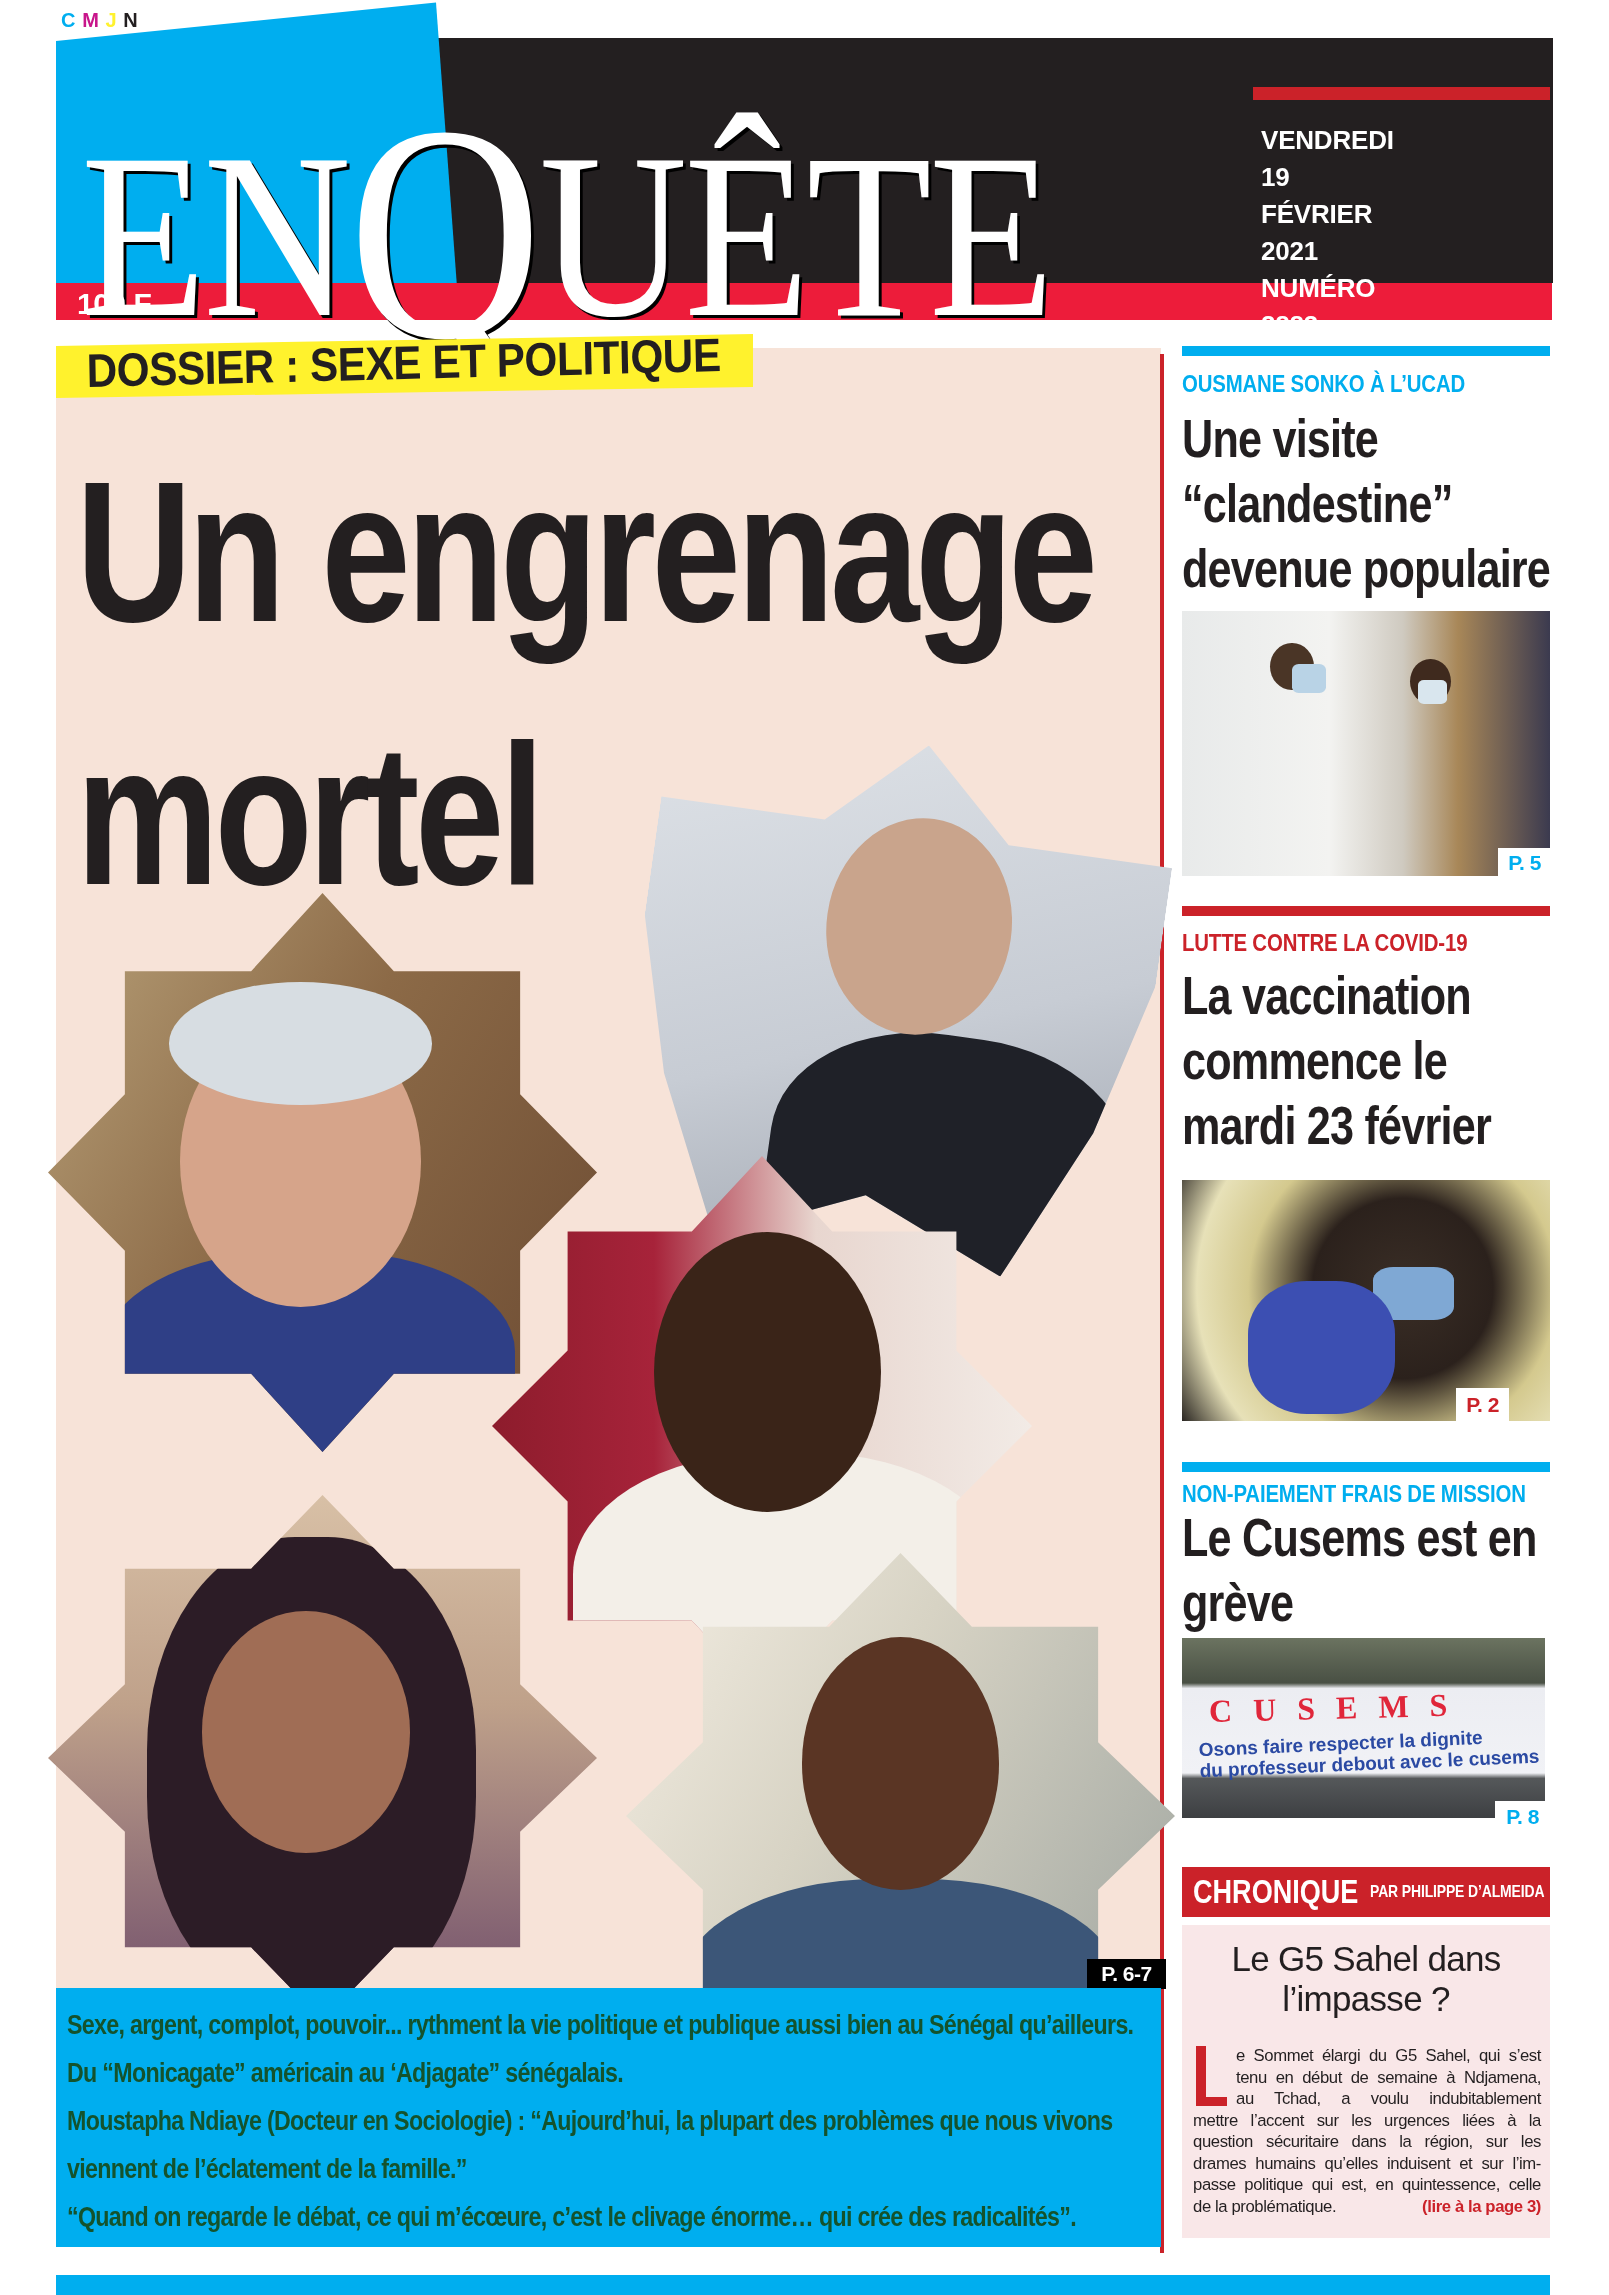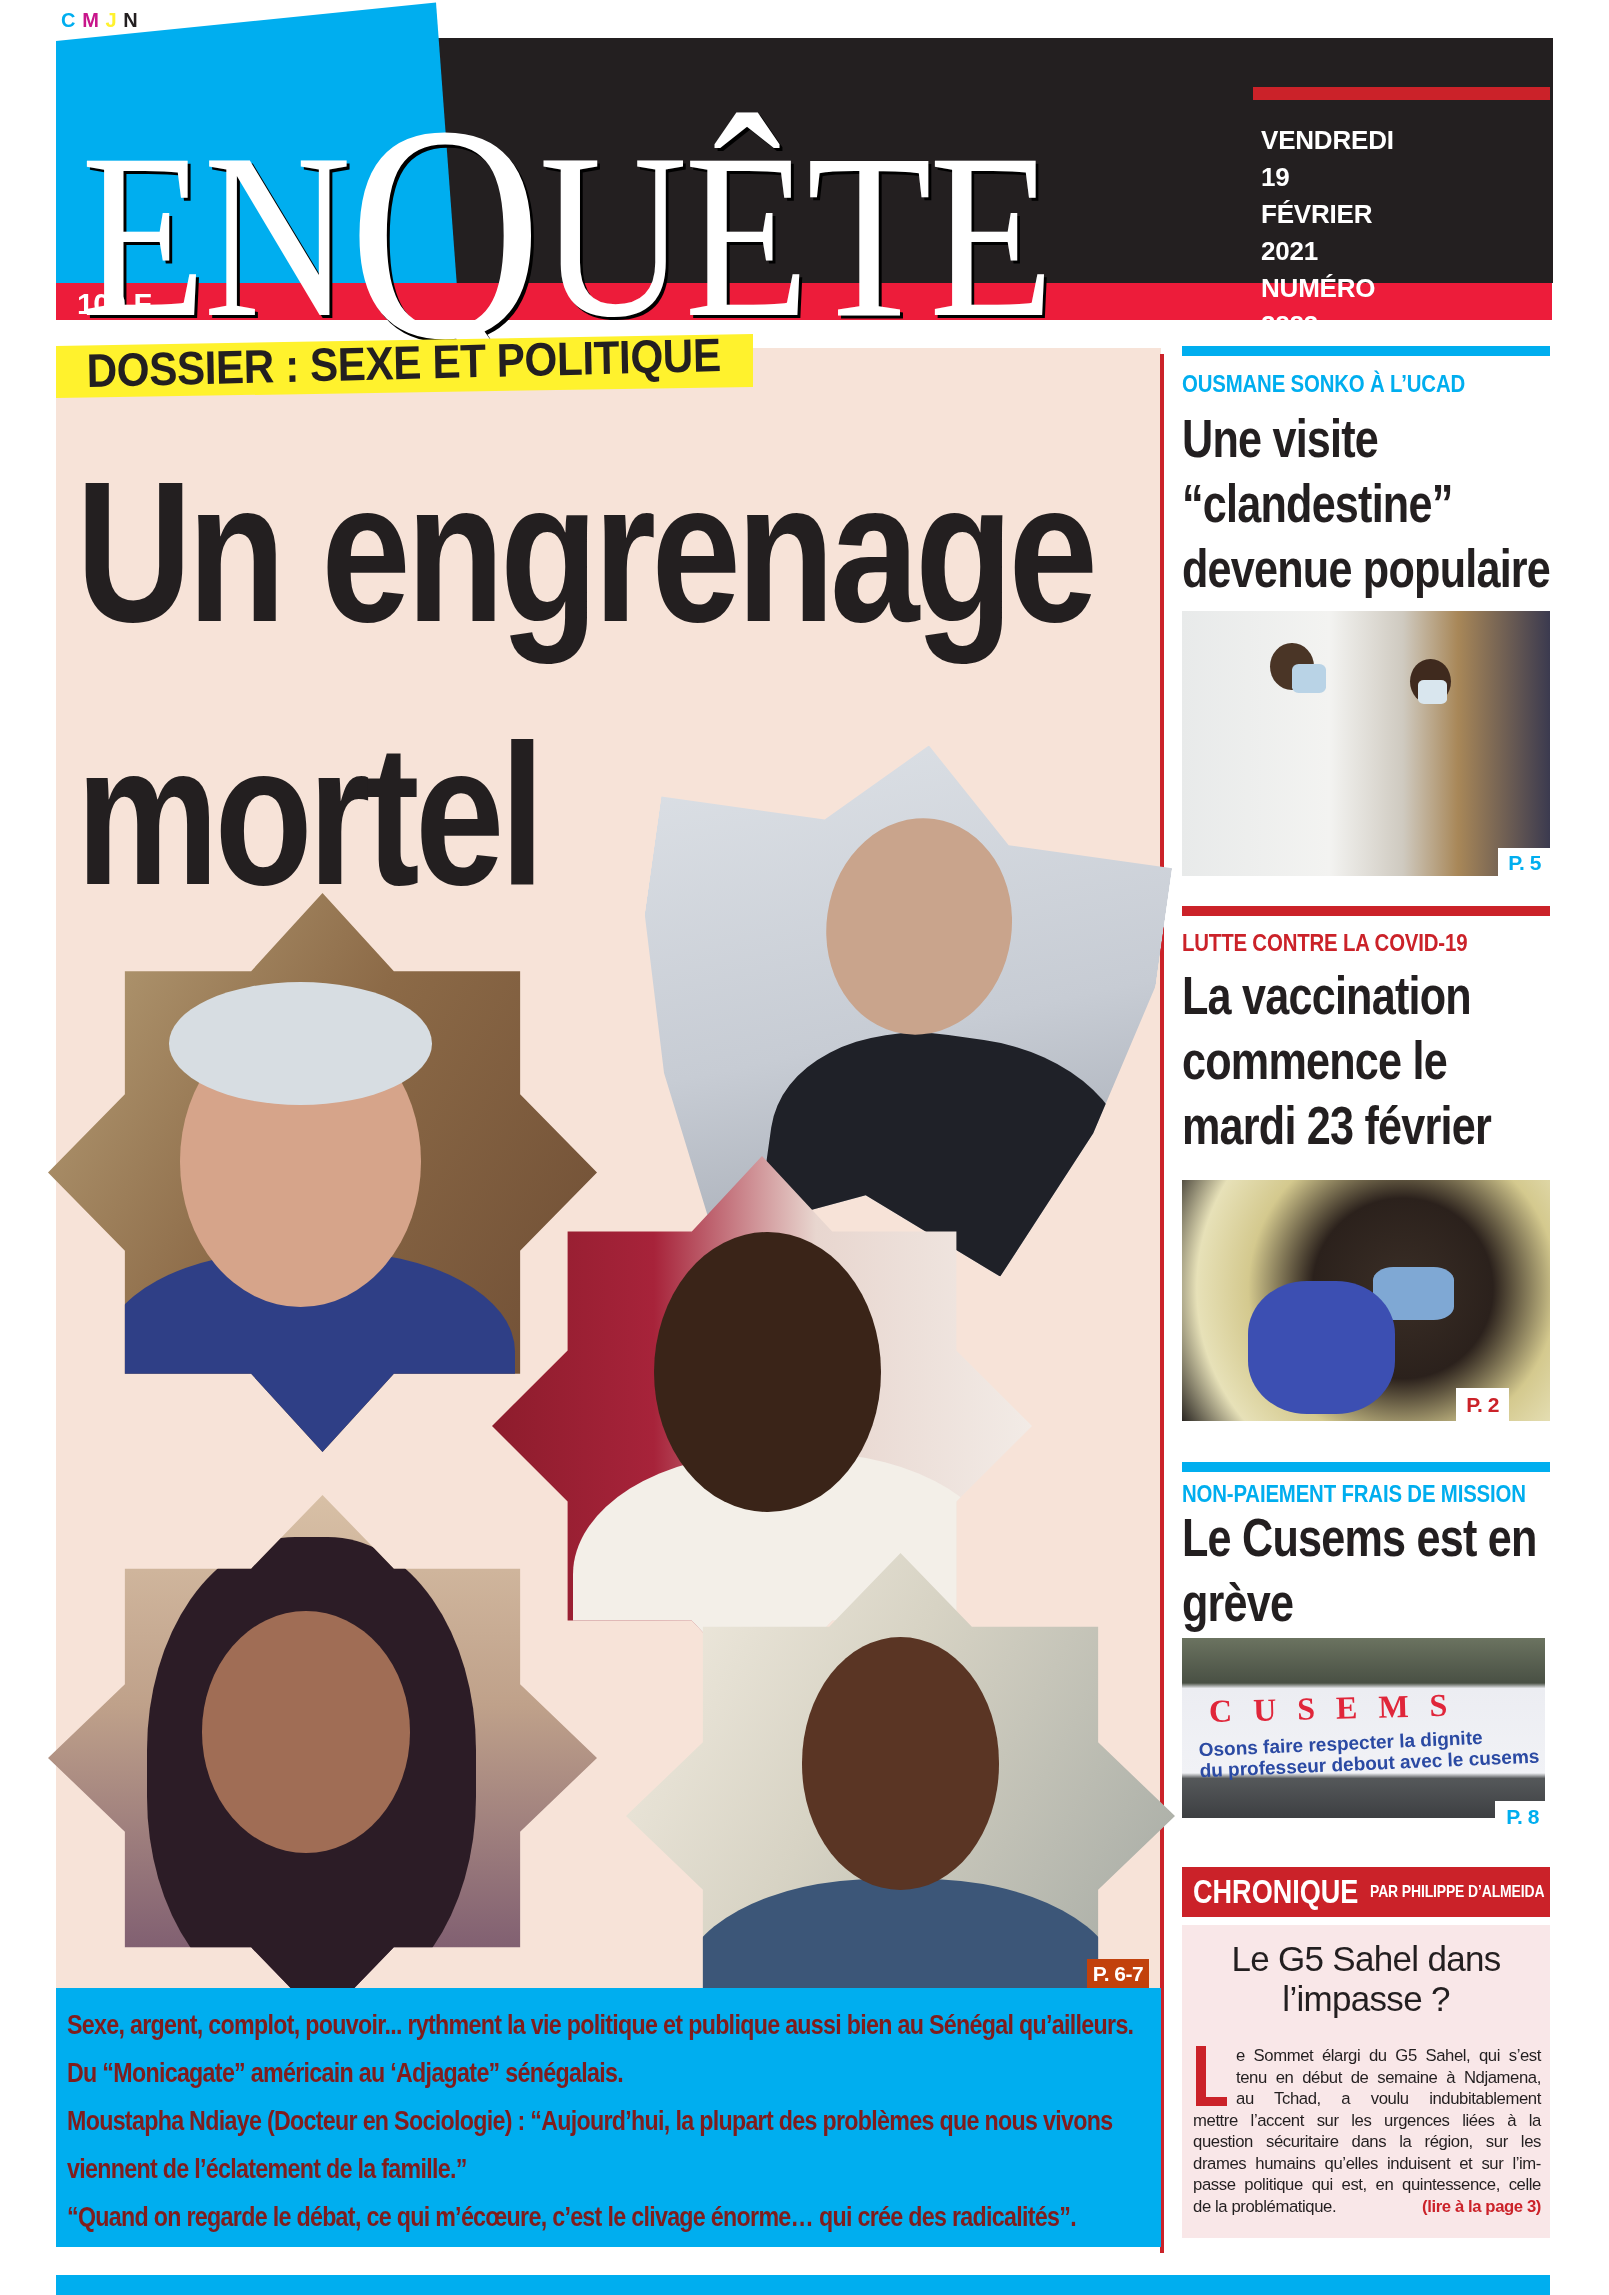--- a/index.html
+++ b/index.html
@@ -52,24 +52,24 @@
   #photo-dsk .photo-fill { background: linear-gradient(160deg, #dfe3e8 0%, #c7ccd4 55%, #9aa0aa 100%); }
   #photo-clinton { left: 48px; top: 893px; width: 549px; height: 559px; }
   #photo-clinton .photo-fill { background: linear-gradient(120deg, #b9a27a 0%, #8c6a47 45%, #6b4a32 100%); }
   #photo-kadidja { left: 492px; top: 1156px; width: 540px; height: 540px; }
   #photo-kadidja .photo-fill { background: linear-gradient(90deg, #8d1c2c 0%, #a7233a 30%, #e8d6cf 60%, #f2ebe6 100%); }
   #photo-adji { left: 48px; top: 1495px; width: 549px; height: 526px; }
   #photo-adji .photo-fill { background: linear-gradient(180deg, #d8c0a6 0%, #bfa18a 40%, #6e4c6a 100%); }
   #photo-sonko { left: 626px; top: 1553px; width: 549px; height: 526px; }
   #photo-sonko .photo-fill { background: linear-gradient(120deg, #f4eee3 0%, #d7d3c4 40%, #9ea49f 100%); }
 
-  #page-ref-main { left: 1087px; top: 1959px; width: 62px; height: 30px; background: #c2410c; color: #ffffff;
+  #page-ref-main { left: 1087px; top: 1959px; width: 79px; height: 30px; background: #000000; color: #ffffff;
     font-size: 21px; font-weight: 700; text-align: center; line-height: 30px; letter-spacing: -0.5px; }
 
-  #summary { left: 56px; top: 1988px; width: 1105px; height: 259px; background: #00aeef; color: #7f1d1d;
+  #summary { left: 56px; top: 1988px; width: 1105px; height: 259px; background: #00aeef; color: #14532d;
     padding: 13.4px 10.5px; font-size: 27px; font-weight: 700; line-height: 48px; letter-spacing: -0.8px; }
   #summary p { white-space: nowrap; transform: scaleX(0.86); transform-origin: left center; }
 
   
   .rc { position: absolute; left: 1182px; width: 368px; }
   .rule-bar { position: absolute; left: 1182px; width: 368px; height: 9.6px; }
   .kicker { font-size: 24px; font-weight: 700; letter-spacing: -0.2px; white-space: nowrap;
     transform: scaleX(0.85); transform-origin: left top; }
   .rc-title { font-size: 54px; font-weight: 700; line-height: 65px; color: #231f20; letter-spacing: -1px;
     transform: scaleX(0.80); transform-origin: left top; white-space: nowrap; }

